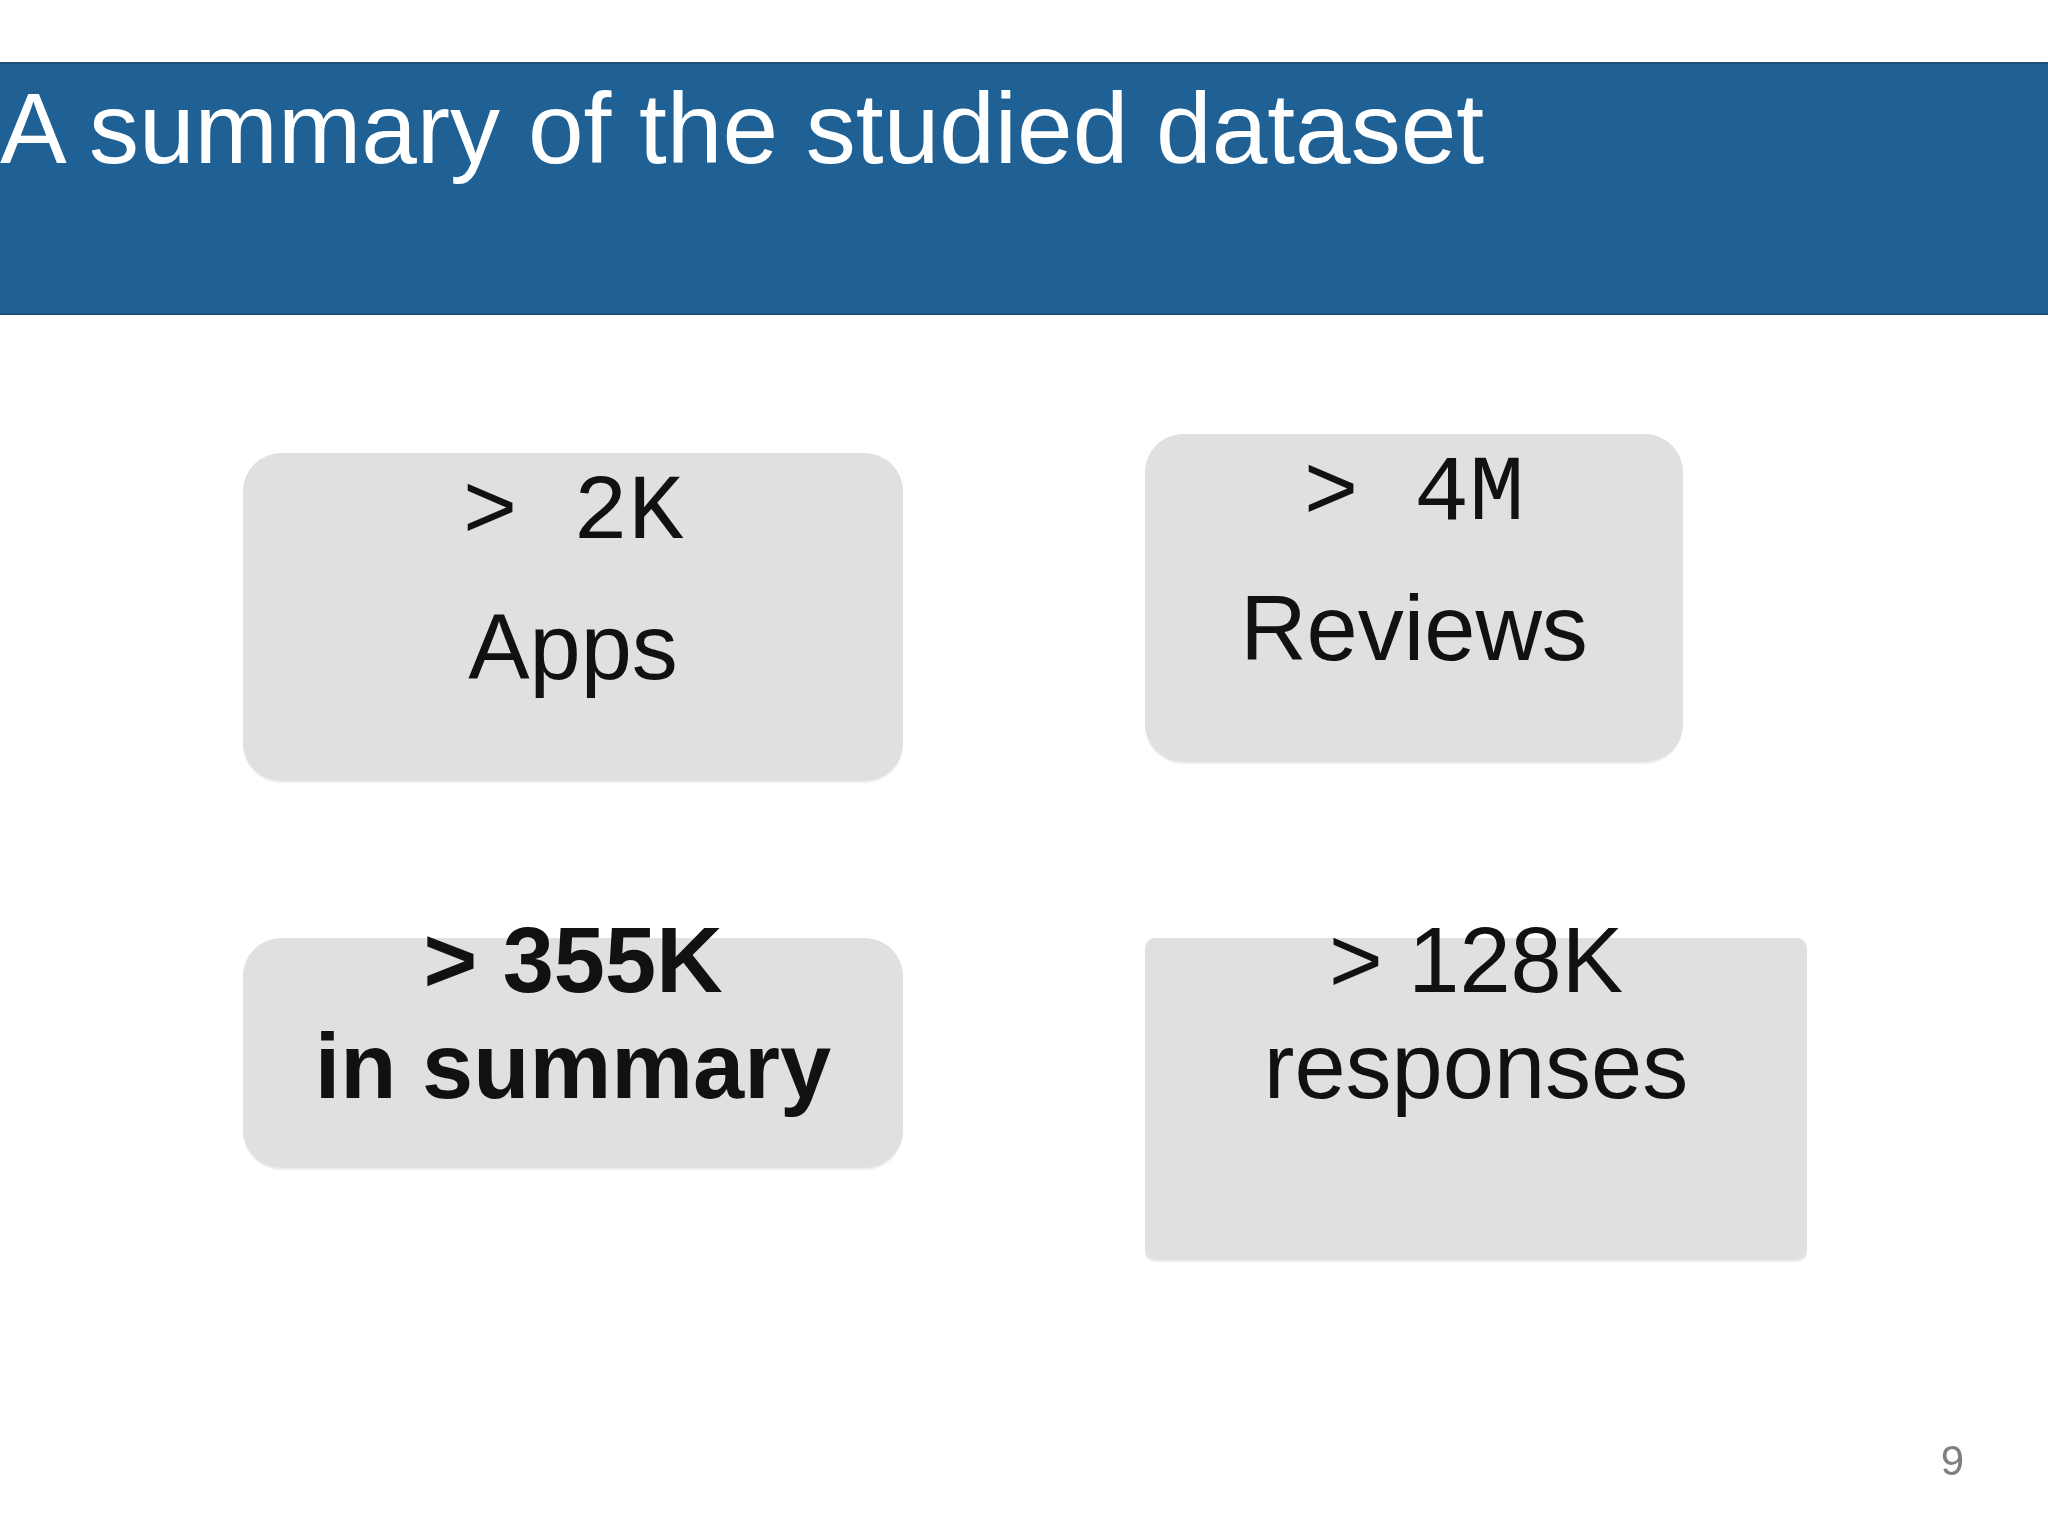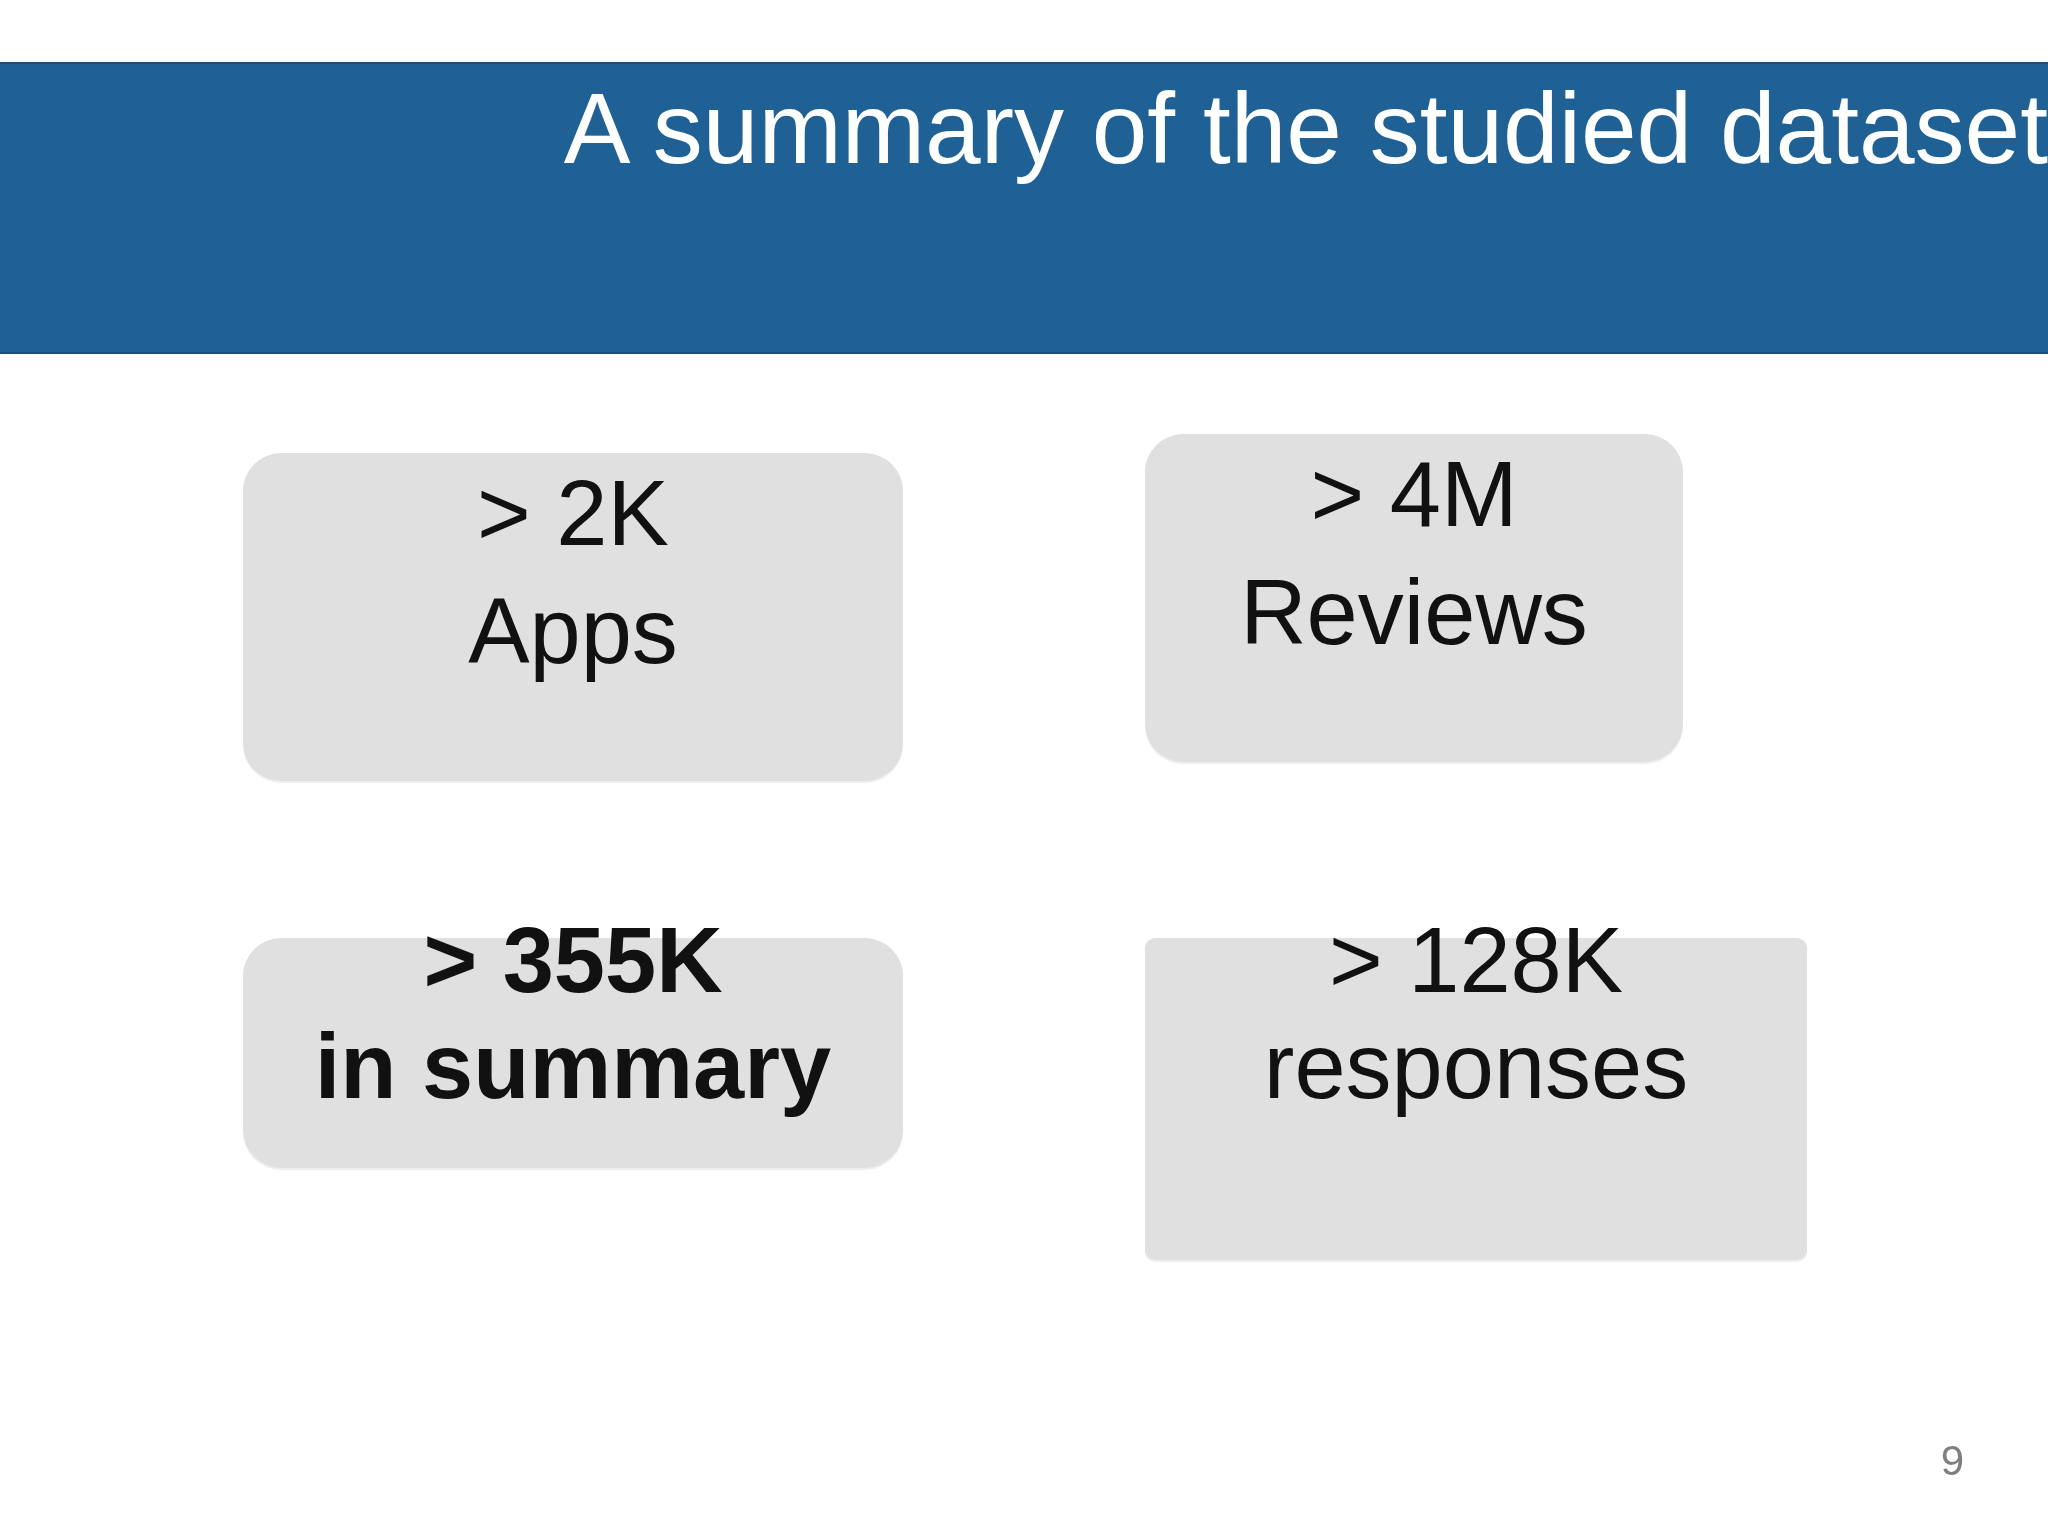--- a/index.html
+++ b/index.html
@@ -15,26 +15,26 @@
     overflow: hidden;
     font-family: "Liberation Sans", "DejaVu Sans", sans-serif;
   }
 
   
   .title-bar {
     position: absolute;
     left: 0;
     top: 62px;
     width: 100%;
-    height: 292px;
+    height: 253px;
     background: var(--header-bg, #1F6195);
     box-shadow: inset 0 2px 0 var(--header-edge, rgba(21,60,92,0.55)),
                 inset 0 -2px 0 var(--header-edge, rgba(21,60,92,0.55));
     display: flex;
-    justify-content: flex-end;
+    justify-content: flex-start;
     align-items: flex-start;
   }
   .title {
     margin: 0;
     padding-top: 6px;
     font-size: 100px;
     line-height: 1.2;
     font-weight: 400;
     letter-spacing: 0px;
     color: var(--title-text, #ffffff);
@@ -54,21 +54,21 @@
     color: var(--box-text, #111111);
     font-size: 92px;
     line-height: 1.15;
   }
   .box-apps      { left: 243px;  top: 453px; width: 660px; height: 320px; }
   .box-reviews   { left: 1145px; top: 434px; width: 538px; height: 320px; }
   .box-changes   { left: 243px;  top: 938px; width: 660px; height: 230px; font-weight: bold; }
   .box-responses { left: 1145px; top: 938px; width: 662px; height: 322px; border-radius: 10px; }
 
   .row-top { padding-top: 8px; }
-  .row-top .stat-value { margin-bottom: 12px; }
+  .row-top .stat-value { margin-bottom: 28px; font-family: Liberation Mono, monospace; }
   .row-bottom .stat-value { margin-top: -30px; }
 
   .stat-value, .stat-label-line {
     width: 100%;
     white-space: nowrap;
   }
 
   
   .page-number {
     position: absolute;

